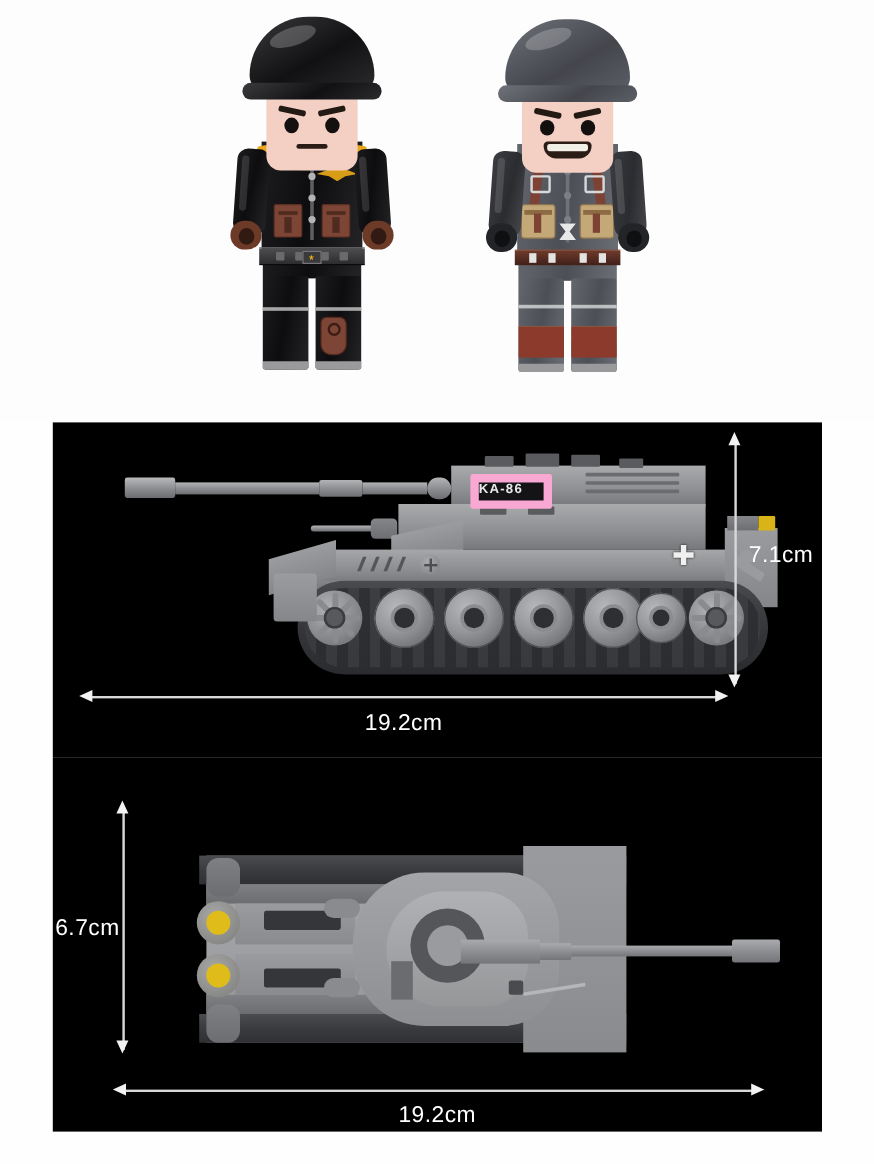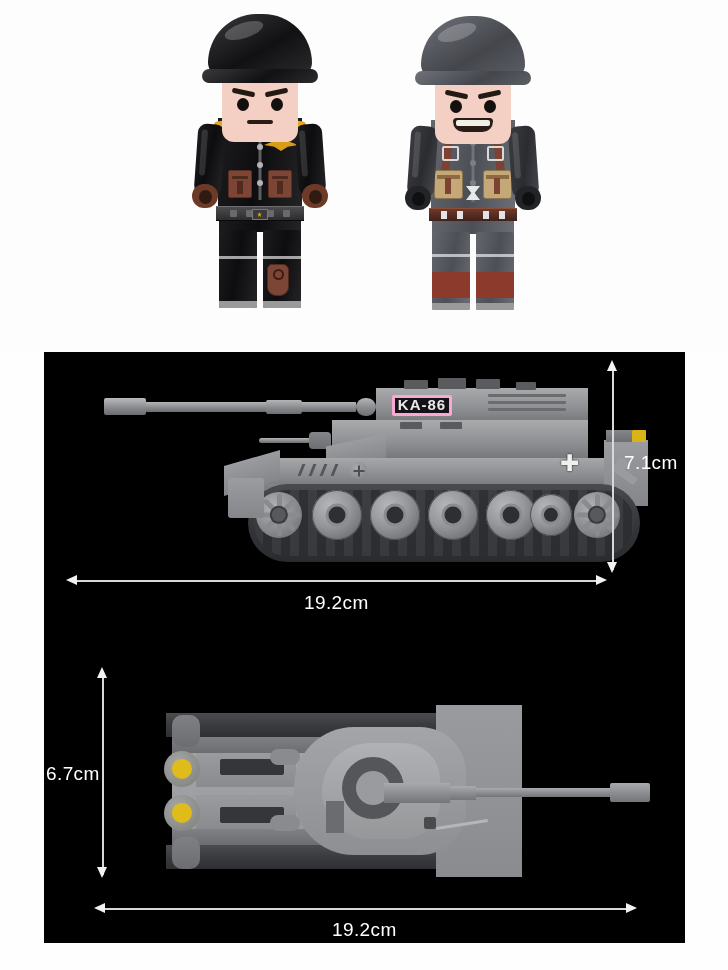--- a/index.html
+++ b/index.html
@@ -128,22 +128,22 @@
     background:radial-gradient(circle at 36% 32%,#b6b7ba 0%,#97989b 42%,#76777b 74%,#5d5e62 100%);
     box-shadow:inset 0 0 0 1px #4d4e52;}
   .t-wheel:after{content:"";position:absolute;left:50%;top:50%;transform:translate(-50%,-50%);
     width:34%;height:34%;border-radius:50%;background:#2e2f32;box-shadow:0 0 0 3px #8b8c8f;}
   .t-sprocket{position:absolute;border-radius:50%;
     background:radial-gradient(circle at 38% 34%,#b2b3b6,#898a8d 55%,#66676b 100%);}
   .t-sprocket .tooth{position:absolute;left:50%;top:50%;width:5px;height:42px;margin-left:-2.5px;margin-top:-21px;
     background:#8a8b8e;border-radius:2px;}
   .t-sprocket:after{content:"";position:absolute;left:50%;top:50%;transform:translate(-50%,-50%);
     width:40%;height:40%;border-radius:50%;background:#58595d;box-shadow:inset 0 0 0 2px #3b3c3f;}
-  .t-plate-label{position:absolute;background:#141416;border:3px solid #f9a8d4;border-radius:2px;
-    color:#e9e9ea;font-size:15px;font-weight:bold;letter-spacing:1px;text-align:center;line-height:13px;}
+  .t-plate-label{position:absolute;background:#141416;border:7px solid #f9a8d4;border-radius:2px;
+    color:#e9e9ea;font-size:11px;font-weight:bold;letter-spacing:1px;text-align:left;line-height:13px;}
   .balkenkreuz{position:absolute;color:#f0f0f0;font-size:23px;line-height:1;font-weight:900;
     text-shadow:0 0 2px #000;}
   .t-stud{position:absolute;background:#5a5b5e;border-radius:1px;}
   .t-vent{position:absolute;background:#6b6c70;border-radius:1px;}
   .t-tow{position:absolute;background:#9a9b9e;border-radius:2px;}
   .t-amber{position:absolute;background:#d8b418;border-radius:1px;}
 
   
   #tank-top{position:absolute;left:92px;top:60px;width:545px;height:200px;}
   .tt-hull{position:absolute;background:linear-gradient(180deg,#8e8f92,#a2a3a6 28%,#9c9da0 70%,#85868a);}

